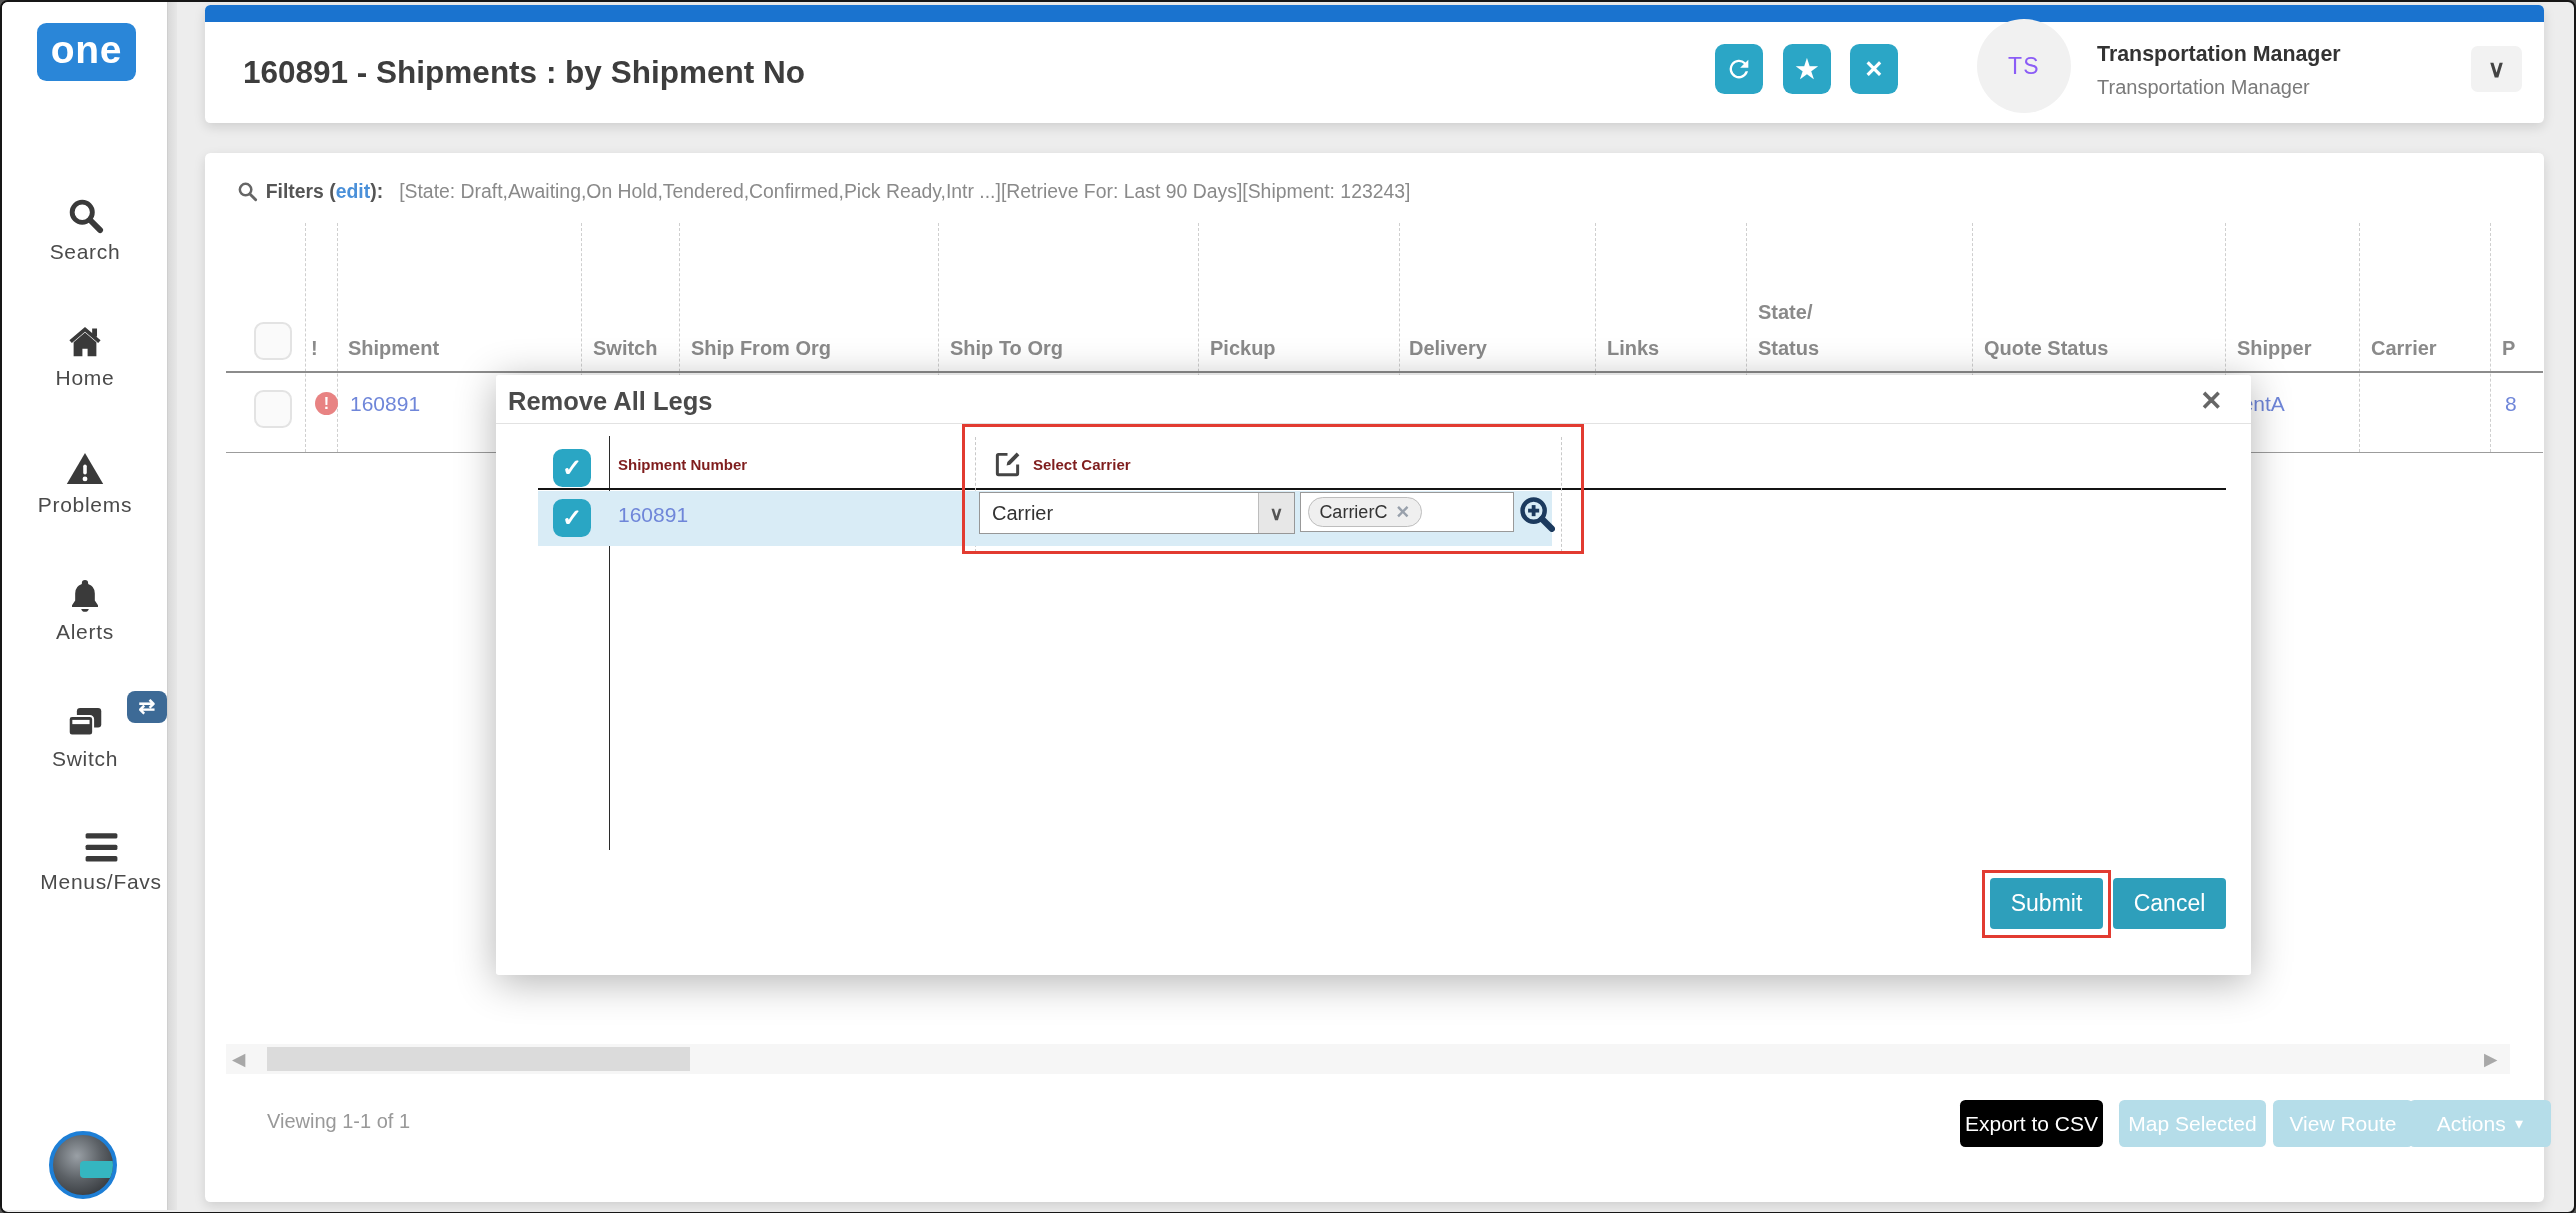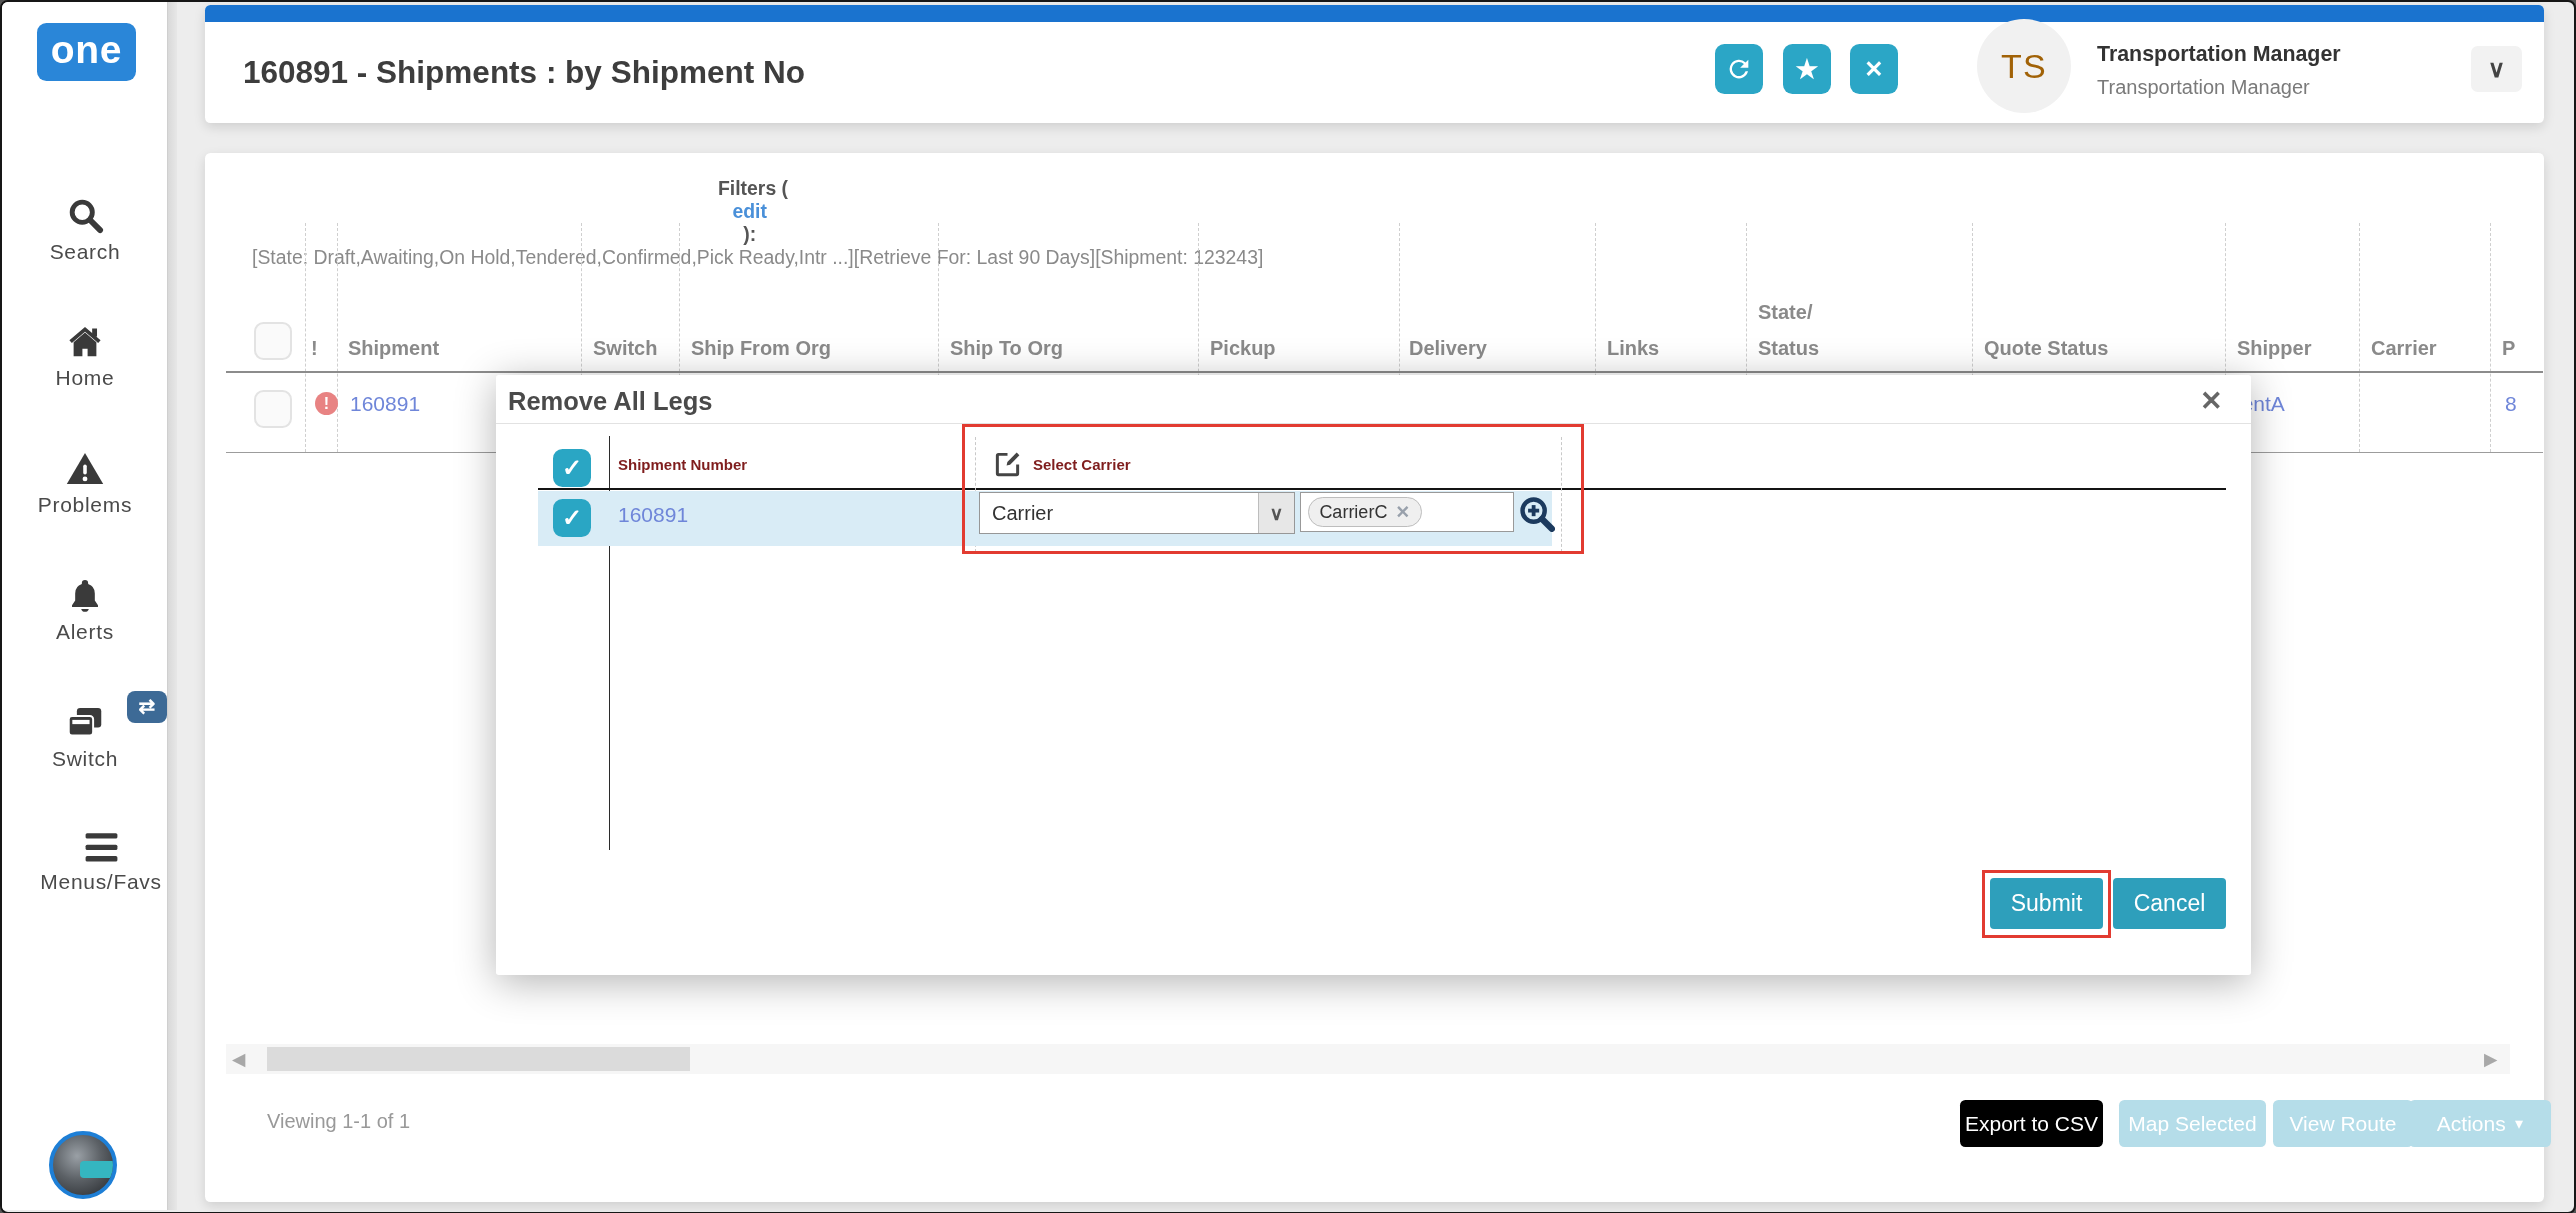--- a/index.html
+++ b/index.html
@@ -24,28 +24,28 @@
         border:4px solid #1e7fd6;background:radial-gradient(circle at 40% 35%,#9aa0a6 0%,#5c6166 45%,#23262a 100%);overflow:hidden;}
   #user-avatar .visor{position:absolute;left:27px;top:25.5px;width:39px;height:17.4px;background:#35b6c0;border-radius:4px;}
   
   .card{background:#fff;border-radius:5.4px;box-shadow:0 4px 12px rgba(0,0,0,.13);}
   #header-card{left:203px;top:2.7px;width:2339px;height:118px;}
   #header-blue{left:203px;top:2.7px;width:2339px;height:17.4px;background:#1a73cf;border-radius:5.4px 5.4px 0 0;}
   #page-title{left:241px;top:52px;font-size:31.5px;font-weight:bold;color:#3d3d3d;}
   .hbtn{width:48px;height:50px;background:#2ba6c6;border-radius:9.4px;color:#fff;
         display:flex;align-items:center;justify-content:center;font-size:25.5px;font-weight:bold;cursor:pointer;}
   #avatar-ts{left:1975px;top:17.4px;width:94px;height:94px;border-radius:50%;background:#f1f1f1;
-        color:#a16207;font-size:34px;display:flex;align-items:center;justify-content:center;letter-spacing:1.3px;}
+        color:#8b5cf6;font-size:23px;display:flex;align-items:center;justify-content:center;letter-spacing:1.3px;}
   #user-name{left:2095px;top:40px;font-size:21.4px;font-weight:bold;color:#333;}
   #user-role{left:2095px;top:74px;font-size:20px;color:#7a7a7a;}
   #user-chevron{left:2469px;top:44px;width:51px;height:46px;background:#f2f2f2;border-radius:6.7px;
         color:#444;font-size:24px;font-weight:bold;display:flex;align-items:center;justify-content:center;cursor:pointer;}
   #table-card{left:203px;top:151px;width:2339px;height:1049px;}
   
-  #filters-line{left:234px;top:175px;height:29.5px;display:flex;align-items:center;font-size:19.4px;flex-direction:column;}
+  #filters-line{left:234px;top:175px;height:29.5px;display:flex;align-items:center;font-size:19.4px;}
   #filters-line .flabel{font-weight:bold;color:#555;margin-left:6.7px;}
   #filters-line .fedit{color:#4a90d9;font-weight:bold;cursor:pointer;}
   #filters-line .fsummary{color:#8a8a8a;margin-left:16px;}
   
   .vsep{border-left:1.3px dashed #cfcfcf;width:0;top:221px;height:229px;}
   .th{font-size:20px;font-weight:bold;color:#8a8a8a;}
   .checkbox{width:38px;height:38px;border-radius:9.4px;background:#fafafa;border:2px solid #e3e3e3;cursor:pointer;}
   .checkbox.checked{background:#2aa6c4;border-color:#2aa6c4;color:#fff;font-size:24px;font-weight:bold;
         display:flex;align-items:center;justify-content:center;}
   #hline-top{left:224px;top:369px;width:2317px;height:2px;background:#8c8c8c;}

